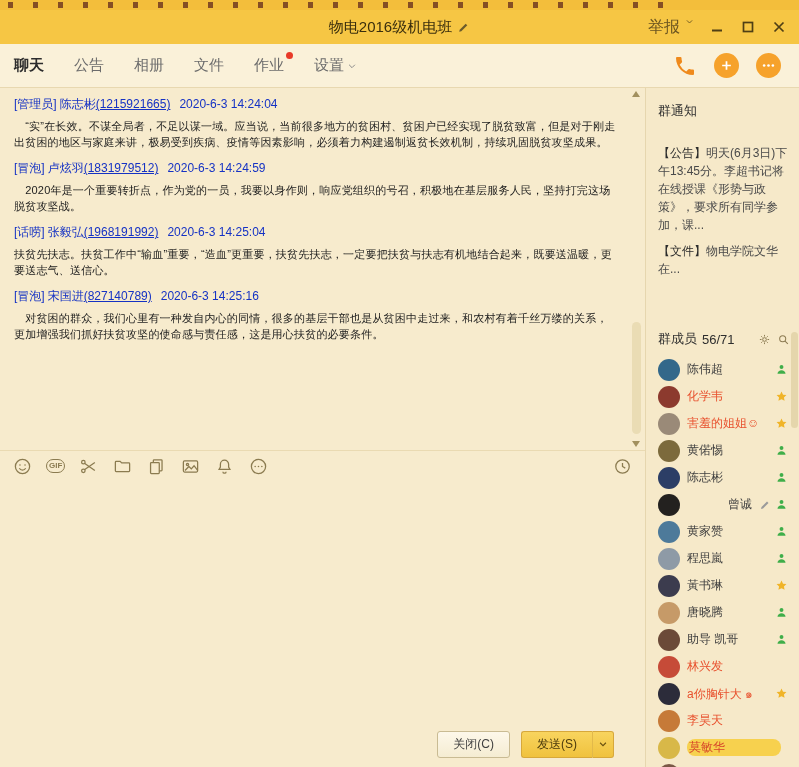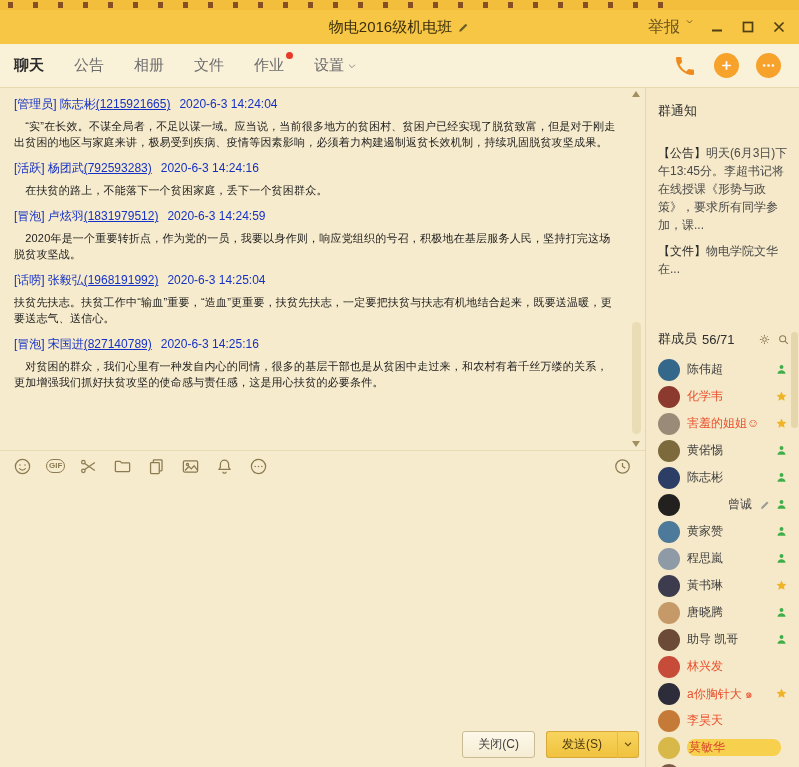--- a/index.html
+++ b/index.html
@@ -48,21 +48,21 @@
 
   
   .toolbar{height:31px;flex:0 0 auto;border-top:1px solid #EADAB2;display:flex;align-items:center;gap:13px;padding:0 12px}
   .tool-icon{width:21px;height:21px;display:flex;align-items:center;justify-content:center;cursor:pointer}
   .gif-box{border:1.5px solid #8b7b50;border-radius:7px;font-size:8px;font-weight:bold;color:#8b7b50;padding:2px 2px;line-height:1;cursor:pointer}
   .tb-spacer{flex:1}
 
   .input-area{flex:1;cursor:text}
 
   
-  .footer{height:46px;flex:0 0 auto;display:flex;align-items:center;justify-content:flex-end;gap:11px;padding:0 6px}
+  .footer{height:46px;flex:0 0 auto;display:flex;align-items:center;justify-content:flex-end;gap:11px;padding:0 31px}
   .btn-close{height:27px;padding:0 15px;background:linear-gradient(#FDF8EA,#F5ECD2);border:1px solid #C9BB93;border-radius:3px;
     font-size:12px;color:#3f3f3f;display:flex;align-items:center;cursor:pointer}
   .send-group{display:flex;height:27px}
   .btn-send{padding:0 15px;background:linear-gradient(#F8D45E,#F0C23E);border:1px solid #D7A83A;border-right:1px solid #E2B94A;
     border-radius:3px 0 0 3px;font-size:12px;color:#4b3a0c;display:flex;align-items:center;cursor:pointer}
   .send-caret{width:21px;background:linear-gradient(#F8D45E,#F0C23E);border:1px solid #D7A83A;border-left:none;
     border-radius:0 3px 3px 0;display:flex;align-items:center;justify-content:center;cursor:pointer}
 
   
   .right-panel{flex:1;border-left:1px solid #E6D6AE;background:#F6E9C9;display:flex;flex-direction:column;
@@ -182,26 +182,20 @@
       <div class="chat-area">
         <div id="message-list">
             <div class="msg">
     <div class="msg-head">
       <span class="m-tag">[管理员]</span><span class="m-name">陈志彬</span><span class="m-uid">(1215921665)</span><span class="m-time">2020-6-3 14:24:04</span>
     </div>
     <div class="msg-text">　“实”在长效。不谋全局者，不足以谋一域。应当说，当前很多地方的贫困村、贫困户已经实现了脱贫致富，但是对于刚走出贫困的地区与家庭来讲，极易受到疾病、疫情等因素影响，必须着力构建遏制返贫长效机制，持续巩固脱贫攻坚成果。</div>
   </div>
             <div class="msg">
     <div class="msg-head">
-      <span class="m-tag">[活跃]</span><span class="m-name">杨团武</span><span class="m-uid">(792593283)</span><span class="m-time">2020-6-3 14:24:16</span>
-    </div>
-    <div class="msg-text">　在扶贫的路上，不能落下一个贫困家庭，丢下一个贫困群众。</div>
-  </div>
-            <div class="msg">
-    <div class="msg-head">
       <span class="m-tag">[冒泡]</span><span class="m-name">卢炫羽</span><span class="m-uid">(1831979512)</span><span class="m-time">2020-6-3 14:24:59</span>
     </div>
     <div class="msg-text">　2020年是一个重要转折点，作为党的一员，我要以身作则，响应党组织的号召，积极地在基层服务人民，坚持打完这场脱贫攻坚战。</div>
   </div>
             <div class="msg">
     <div class="msg-head">
       <span class="m-tag">[话唠]</span><span class="m-name">张毅弘</span><span class="m-uid">(1968191992)</span><span class="m-time">2020-6-3 14:25:04</span>
     </div>
     <div class="msg-text">扶贫先扶志。扶贫工作中“输血”重要，“造血”更重要，扶贫先扶志，一定要把扶贫与扶志有机地结合起来，既要送温暖，更要送志气、送信心。</div>
   </div>

